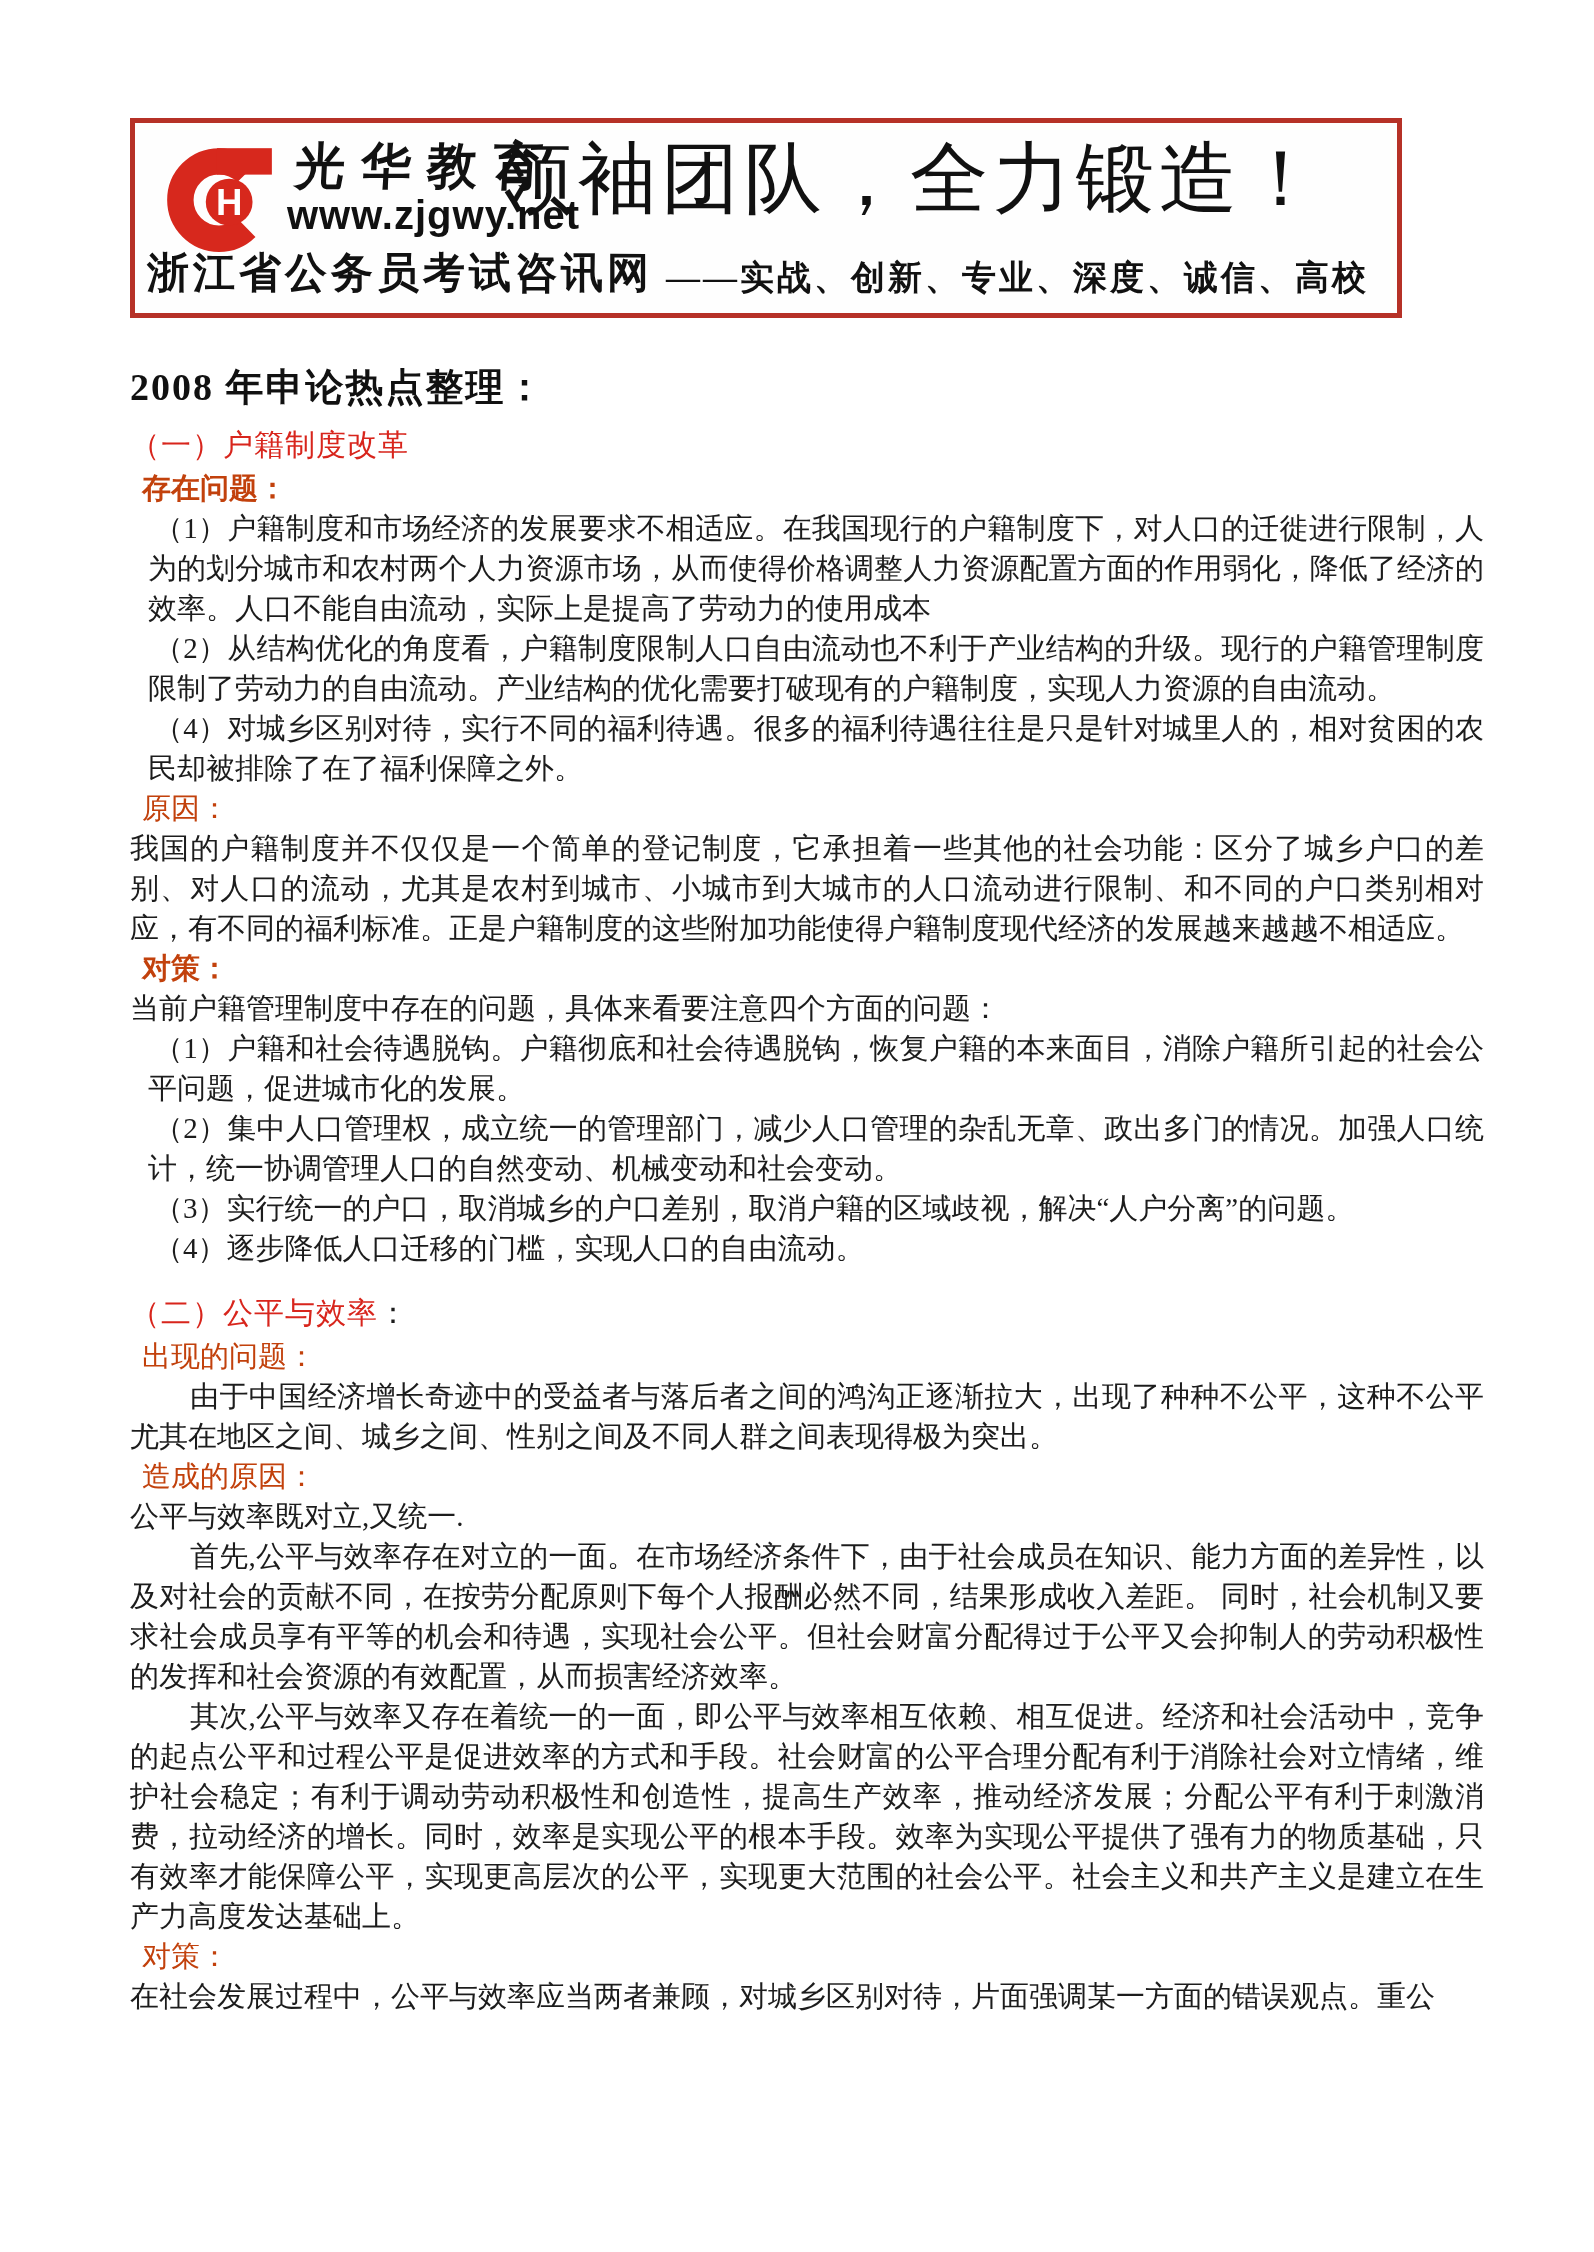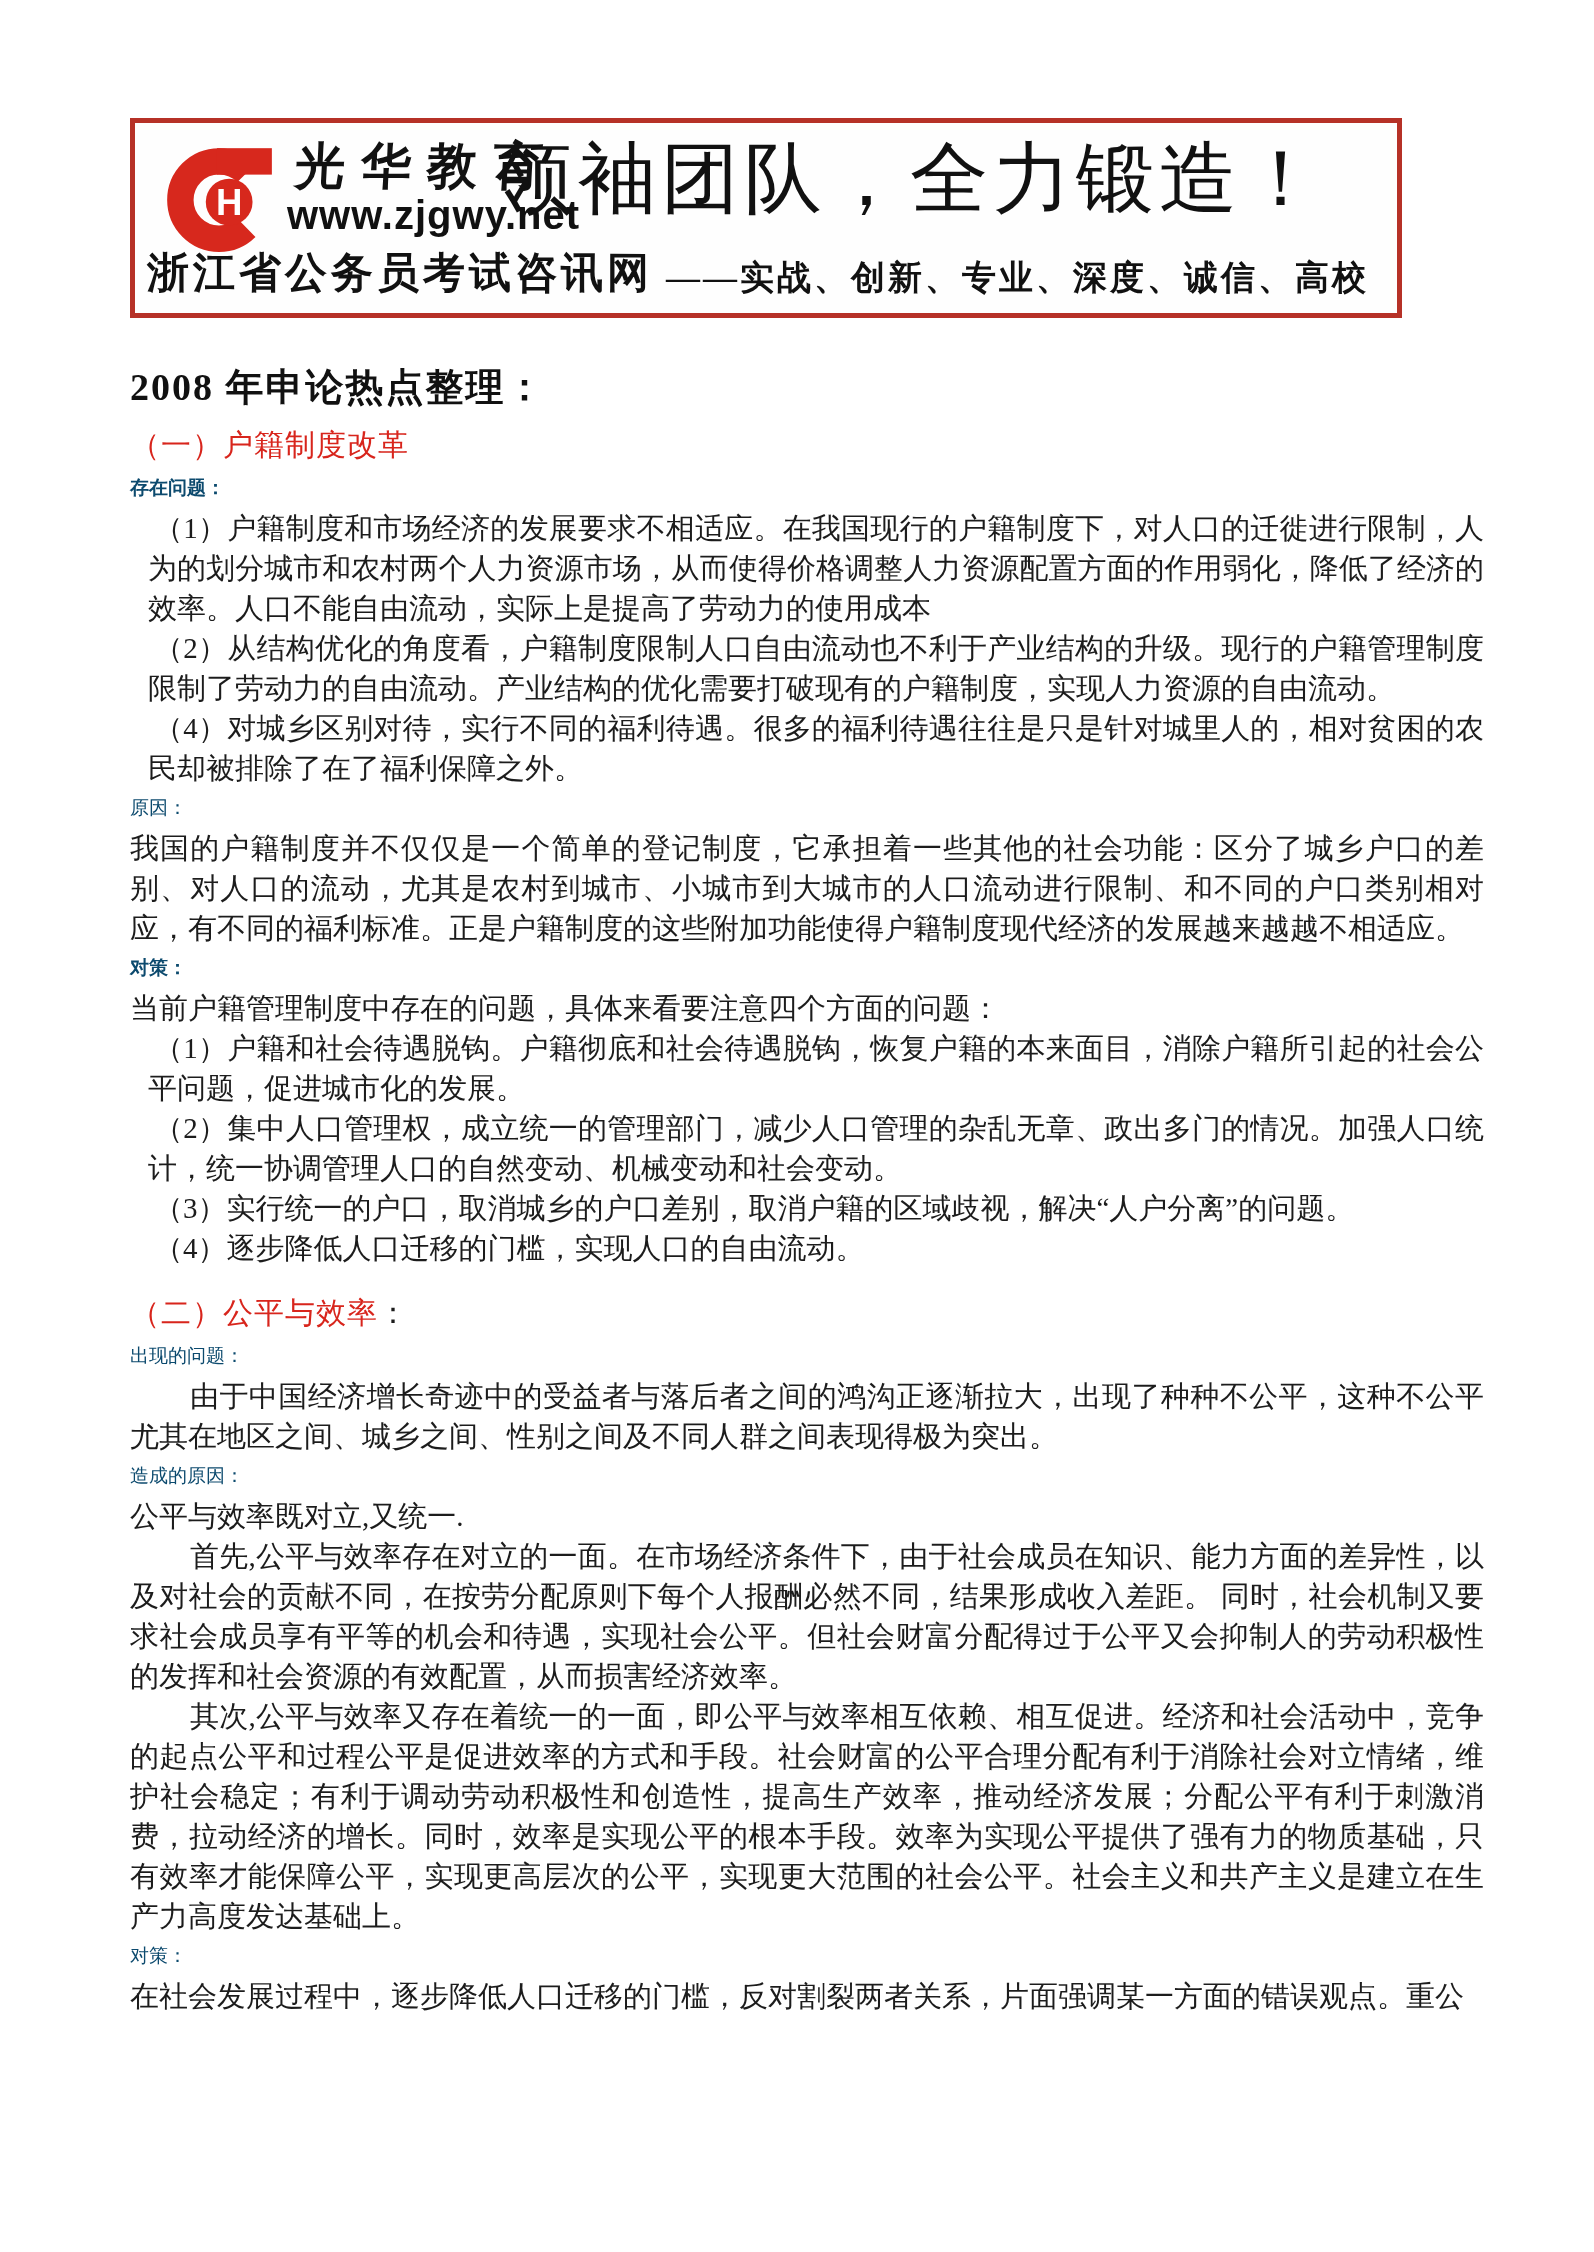--- a/index.html
+++ b/index.html
@@ -68,21 +68,21 @@
     line-height: 46px; color: #111111;
   }
   .sec-heading {
     margin: 0;
     font-size: 30px; font-weight: 400;
     line-height: 46px; color: #d8251c;
     letter-spacing: 1px;
   }
   .sec-heading .dark { color: #1c1c1c; }
   .label {
-    font-size: 19px; line-height: 40px; font-weight: 700; color: #0c4a6e;
+    font-size: 29px; line-height: 40px; font-weight: 700; color: #c2410c; margin-left: 12px;
   }
   .label.regular { font-weight: 400; }
   .para {
     margin: 0;
     font-size: 29px; line-height: 40px;
     text-align: justify; color: #1c1c1c;
   }
   .p-num { text-indent: 6px; margin-left: 18px; }
   .p-ind { text-indent: 60px; }
   .mt { margin-top: 22px; }
@@ -126,16 +126,16 @@
     <p class="para p-num">（4）逐步降低人口迁移的门槛，实现人口的自由流动。</p>
 
     <h2 class="sec-heading mt"><span>（二）公平与效率</span><span class="dark">：</span></h2>
     <div class="label regular">出现的问题：</div>
     <p class="para p-ind">由于中国经济增长奇迹中的受益者与落后者之间的鸿沟正逐渐拉大，出现了种种不公平，这种不公平尤其在地区之间、城乡之间、性别之间及不同人群之间表现得极为突出。</p>
     <div class="label regular">造成的原因：</div>
     <p class="para">公平与效率既对立,又统一.</p>
     <p class="para p-ind">首先,公平与效率存在对立的一面。在市场经济条件下，由于社会成员在知识、能力方面的差异性，以及对社会的贡献不同，在按劳分配原则下每个人报酬必然不同，结果形成收入差距。 同时，社会机制又要求社会成员享有平等的机会和待遇，实现社会公平。但社会财富分配得过于公平又会抑制人的劳动积极性的发挥和社会资源的有效配置，从而损害经济效率。</p>
     <p class="para p-ind">其次,公平与效率又存在着统一的一面，即公平与效率相互依赖、相互促进。经济和社会活动中，竞争的起点公平和过程公平是促进效率的方式和手段。社会财富的公平合理分配有利于消除社会对立情绪，维护社会稳定；有利于调动劳动积极性和创造性，提高生产效率，推动经济发展；分配公平有利于刺激消费，拉动经济的增长。同时，效率是实现公平的根本手段。效率为实现公平提供了强有力的物质基础，只有效率才能保障公平，实现更高层次的公平，实现更大范围的社会公平。社会主义和共产主义是建立在生产力高度发达基础上。</p>
     <div class="label regular">对策：</div>
-    <p class="para">在社会发展过程中，逐步降低人口迁移的门槛，反对割裂两者关系，片面强调某一方面的错误观点。重公</p>
+    <p class="para">在社会发展过程中，公平与效率应当两者兼顾，对城乡区别对待，片面强调某一方面的错误观点。重公</p>
   </div>
 
 </div>
 
 </body></html>

